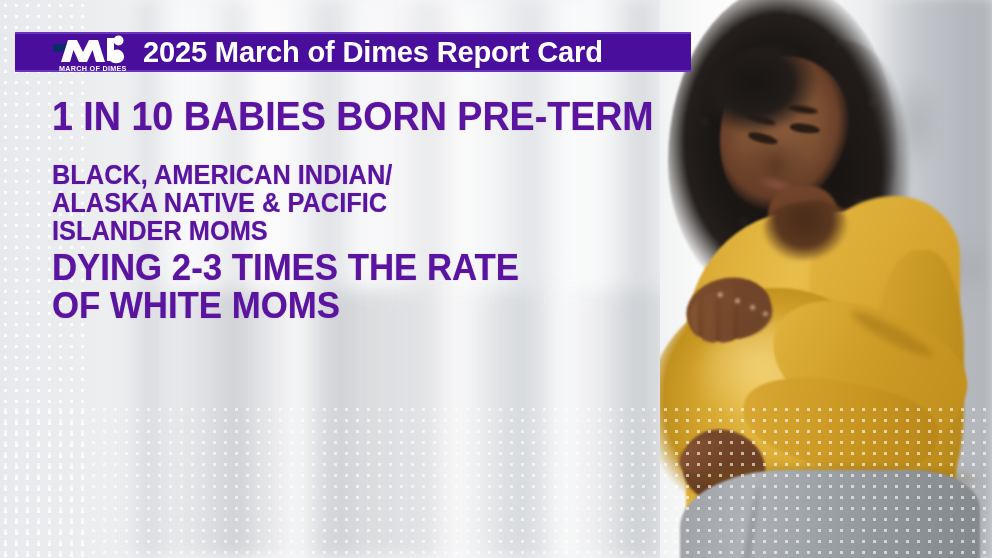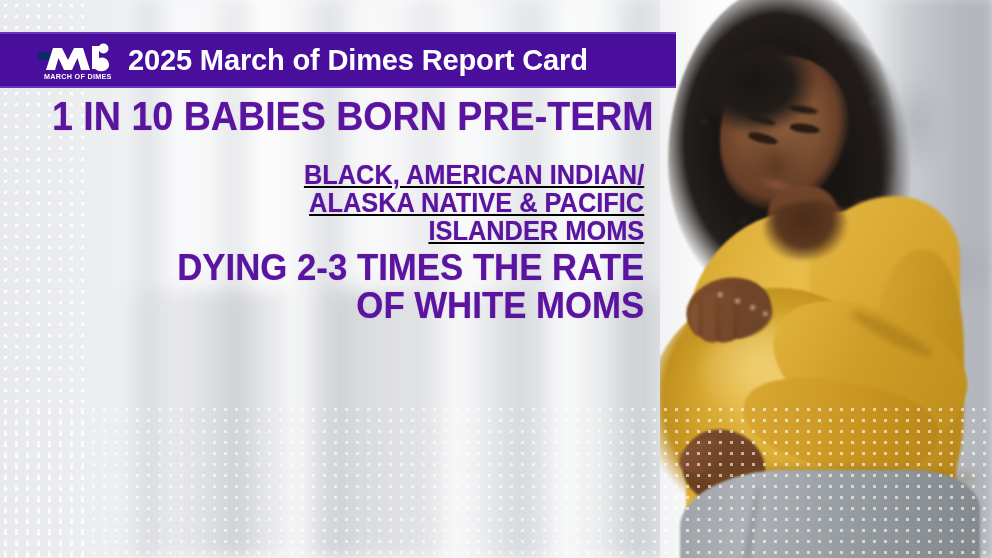--- a/index.html
+++ b/index.html
@@ -347,22 +347,22 @@
     left: 24px; top: 468px;
     width: 292px; height: 22px;
     background: linear-gradient(to bottom, rgba(120,92,20,0.45), rgba(120,92,20,0));
     border-radius: 50%;
     filter: blur(4px);
   }
 
   
   .banner {
     position: absolute;
-    left: 0; top: 32px;
-    width: 676px; height: 56px;
+    left: 15px; top: 32px;
+    width: 676px; height: 40px;
     background: #4a0e9c;
     display: flex;
     align-items: center;
     box-sizing: border-box;
     padding-left: 36px;
     border-top: 2px solid #6a35bd;
     border-bottom: 2px solid #6a35bd;
   }
   .logo {
     position: relative;
@@ -380,39 +380,38 @@
     line-height: 1;
     transform: scaleX(0.97);
     transform-origin: left center;
   }
 
   
   .copy {
     position: absolute;
     left: 52px; top: 96px;
     width: 630px;
-    text-align: right;
   }
   .stat-line {
     color: #5a14a0;
     font-weight: bold;
     line-height: 1.0;
     white-space: nowrap;
     text-shadow: 0 0 1px rgba(90,20,160,0.5);
     transform: scaleX(0.94);
     transform-origin: left center;
   }
   .size-xl { font-size: 40px; }
   .size-lg { font-size: 37px; }
   .size-md { font-size: 27px; }
 
   .block-1  { margin-top: 0px; }
   .block-2  { margin-top: 35px; }
   .block-2 .sub-line:first-of-type { margin-top: 4px; }
-  .block-3  { margin-top: 26px; text-decoration: underline; }
+  .block-3  { margin-top: 26px; }
   .block-4  { margin-top: 4px; }
   .sub-line { margin-top: 1px; }
 </style>
 </head>
 <body>
 
 <div id="stage">
 
   <div class="bg-base"></div>
   <div class="curtain"></div>

